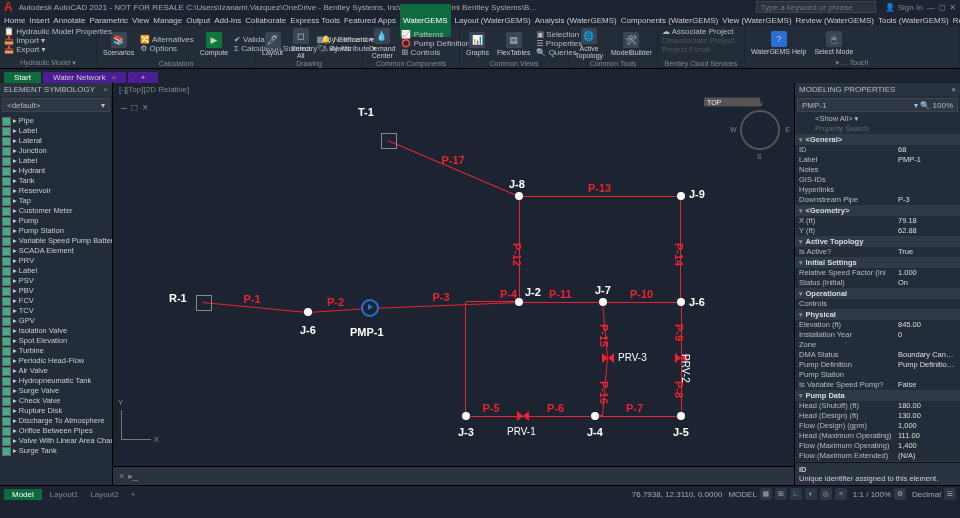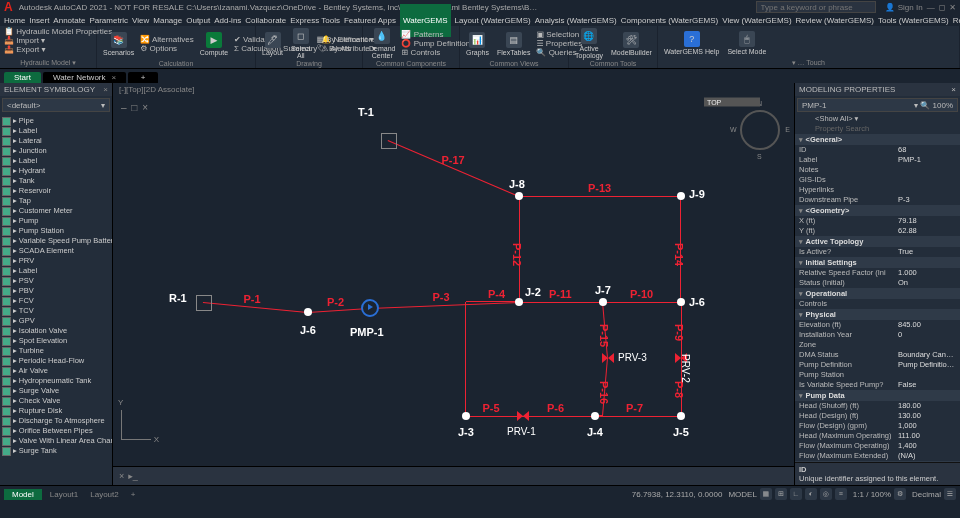--- a/index.html
+++ b/index.html
@@ -14,21 +14,21 @@
 .menubar .active{background:#0d6b3f;color:#fff;padding:12px 3px;}
 .ribbon{height:42px;background:#232d3a;border-bottom:1px solid #000;display:flex;font-size:8px;color:#ccc;}
 .ribbon .panel{border-right:1px solid #1a222e;display:flex;flex-direction:column;padding:1px 4px;}
 .ribbon .panel .row{display:flex;gap:4px;align-items:center;flex:1;}
 .ribbon .panel .btn{display:flex;flex-direction:column;align-items:center;gap:1px;padding:1px 2px;}
 .ribbon .panel .btn .ico{width:16px;height:16px;background:#3a4654;border-radius:2px;display:flex;align-items:center;justify-content:center;font-size:9px;}
 .ribbon .panel .label{font-size:7px;text-align:center;}
 .ribbon .panel .caption{font-size:7px;color:#888;text-align:center;margin-top:auto;}
 .ribbon .linkbtn{font-size:8px;color:#bbb;white-space:nowrap;}
 .tabs{height:14px;background:#1b2430;display:flex;align-items:flex-end;padding:0 4px;font-size:8px;}
-.tabs .tab{padding:1px 10px;background:#000000;margin-right:2px;border-top-left-radius:2px;border-top-right-radius:2px;position:relative;}
+.tabs .tab{padding:1px 10px;background:#4c1d95;margin-right:2px;border-top-left-radius:2px;border-top-right-radius:2px;position:relative;}
 .tabs .tab.start{background:#0d6b3f;color:#fff;}
 .tabs .tab .close{margin-left:6px;color:#888;}
 .workspace{display:flex;height:402px;}
 .left{width:112px;background:#232d3a;border-right:1px solid #000;display:flex;flex-direction:column;}
 .left .hdr{font-size:8px;padding:2px 4px;color:#bbb;background:#2a3340;display:flex;justify-content:space-between;}
 .left .hdr .x{color:#888;}
 .left .combo{margin:2px;height:12px;background:#2d3846;border:1px solid #444;font-size:8px;color:#bbb;padding:0 4px;display:flex;align-items:center;justify-content:space-between;}
 .left .tree{flex:1;overflow:auto;padding:2px;font-size:7.5px;line-height:10px;}
 .left .tree div{white-space:nowrap;}
 .left .tree .chk{display:inline-block;width:7px;height:7px;border:1px solid #666;margin-right:2px;vertical-align:middle;}
@@ -196,20 +196,28 @@
           <div class="ico">🌐</div>
           <div class="label">Active Topology</div>
         </div>
       <div class="btn">
           <div class="ico">🛠</div>
           <div class="label">ModelBuilder</div>
         </div>
     </div>
     <div class="caption">Common Tools</div>
   </div>
+  <div class="panel" style="width:78px">
+    <div style="display:flex;flex-direction:column">
+      <div class="linkbtn">☁ <span>Associate Project</span></div>
+      <div class="linkbtn" style="color:#555"><span>Disassociate Project</span></div>
+      <div class="linkbtn" style="color:#555"><span>Project Portal</span></div>
+    </div>
+    <div class="caption">Bentley Cloud Services</div>
+  </div>
   <div class="panel" style="flex:1">
     <div class="row">
       <div class="btn">
           <div class="ico" style="background:#2a6fd6">?</div>
           <div class="label">WaterGEMS Help</div>
         </div>
       <div class="btn">
           <div class="ico">🖱</div>
           <div class="label">Select Mode</div>
         </div>
@@ -267,21 +275,21 @@
         <div><span class="chk on"></span>▸ Check Valve</div>
         <div><span class="chk on"></span>▸ Rupture Disk</div>
         <div><span class="chk on"></span>▸ Discharge To Atmosphere</div>
         <div><span class="chk on"></span>▸ Orifice Between Pipes</div>
         <div><span class="chk on"></span>▸ Valve With Linear Area Change</div>
         <div><span class="chk on"></span>▸ Surge Tank</div>
       </div>
   </div>
 
   <div class="canvas-wrap">
-    <div class="canvas-title">[-][Top][2D Associate]</div>
+    <div class="canvas-title">[-][Top][2D Relative]</div>
     <div class="canvas" id="canvas">
       <div class="viewctl">– □ ×</div>
       <div class="compass">
         <div class="ring"></div>
         <div class="lbl" style="left:25px;top:-2px">N</div>
         <div class="lbl" style="left:25px;bottom:-2px">S</div>
         <div class="lbl" style="right:-2px;top:24px">E</div>
         <div class="lbl" style="left:-2px;top:24px">W</div>
         <div class="top">TOP</div>
       </div>
@@ -294,21 +302,21 @@
         </div>
       </div>
     <div class="pipe" style="left: 90px; top: 206px; width: 105.475px; transform: rotate(5.44033deg);"></div>
         <div class="plabel" style="left: 130.5px; top: 197px;">P-1</div>
         <div class="pipe" style="left: 195px; top: 216px; width: 62.1289px; transform: rotate(-3.69139deg);"></div>
         <div class="plabel" style="left: 214px; top: 200px;">P-2</div>
         <div class="pipe" style="left: 257px; top: 212px; width: 149.121px; transform: rotate(-2.30597deg);"></div>
         <div class="plabel" style="left: 319.5px; top: 195px;">P-3</div>
         <div class="pipe" style="left: 406px; top: 206px; width: 53px; transform: rotate(180deg);"></div>
         <div class="pipe" style="left: 353px; top: 206px; width: 114px; transform: rotate(90deg);"></div>
-        <div class="plabel" style="left: 375px; top: 192px;">P-4</div>
+        <div class="plabel" style="left: 387px; top: 192px;">P-4</div>
         <div class="pipe" style="left: 353px; top: 320px; width: 57px; transform: rotate(0deg);"></div>
         <div class="plabel" style="left: 369.5px; top: 306px;">P-5</div>
         <div class="pipe" style="left: 410px; top: 320px; width: 72px; transform: rotate(0deg);"></div>
         <div class="plabel" style="left: 434px; top: 306px;">P-6</div>
         <div class="pipe" style="left: 482px; top: 320px; width: 86px; transform: rotate(0deg);"></div>
         <div class="plabel" style="left: 513px; top: 306px;">P-7</div>
         <div class="pipe" style="left: 568px; top: 320px; width: 58px; transform: rotate(-90deg);"></div>
         <div class="plabel" style="left: 572px; top: 285px; transform: rotate(90deg); transform-origin: 0px 0px;">P-8</div>
         <div class="pipe" style="left: 568px; top: 262px; width: 56px; transform: rotate(-90deg);"></div>
         <div class="plabel" style="left: 572px; top: 228px; transform: rotate(90deg); transform-origin: 0px 0px;">P-9</div>

